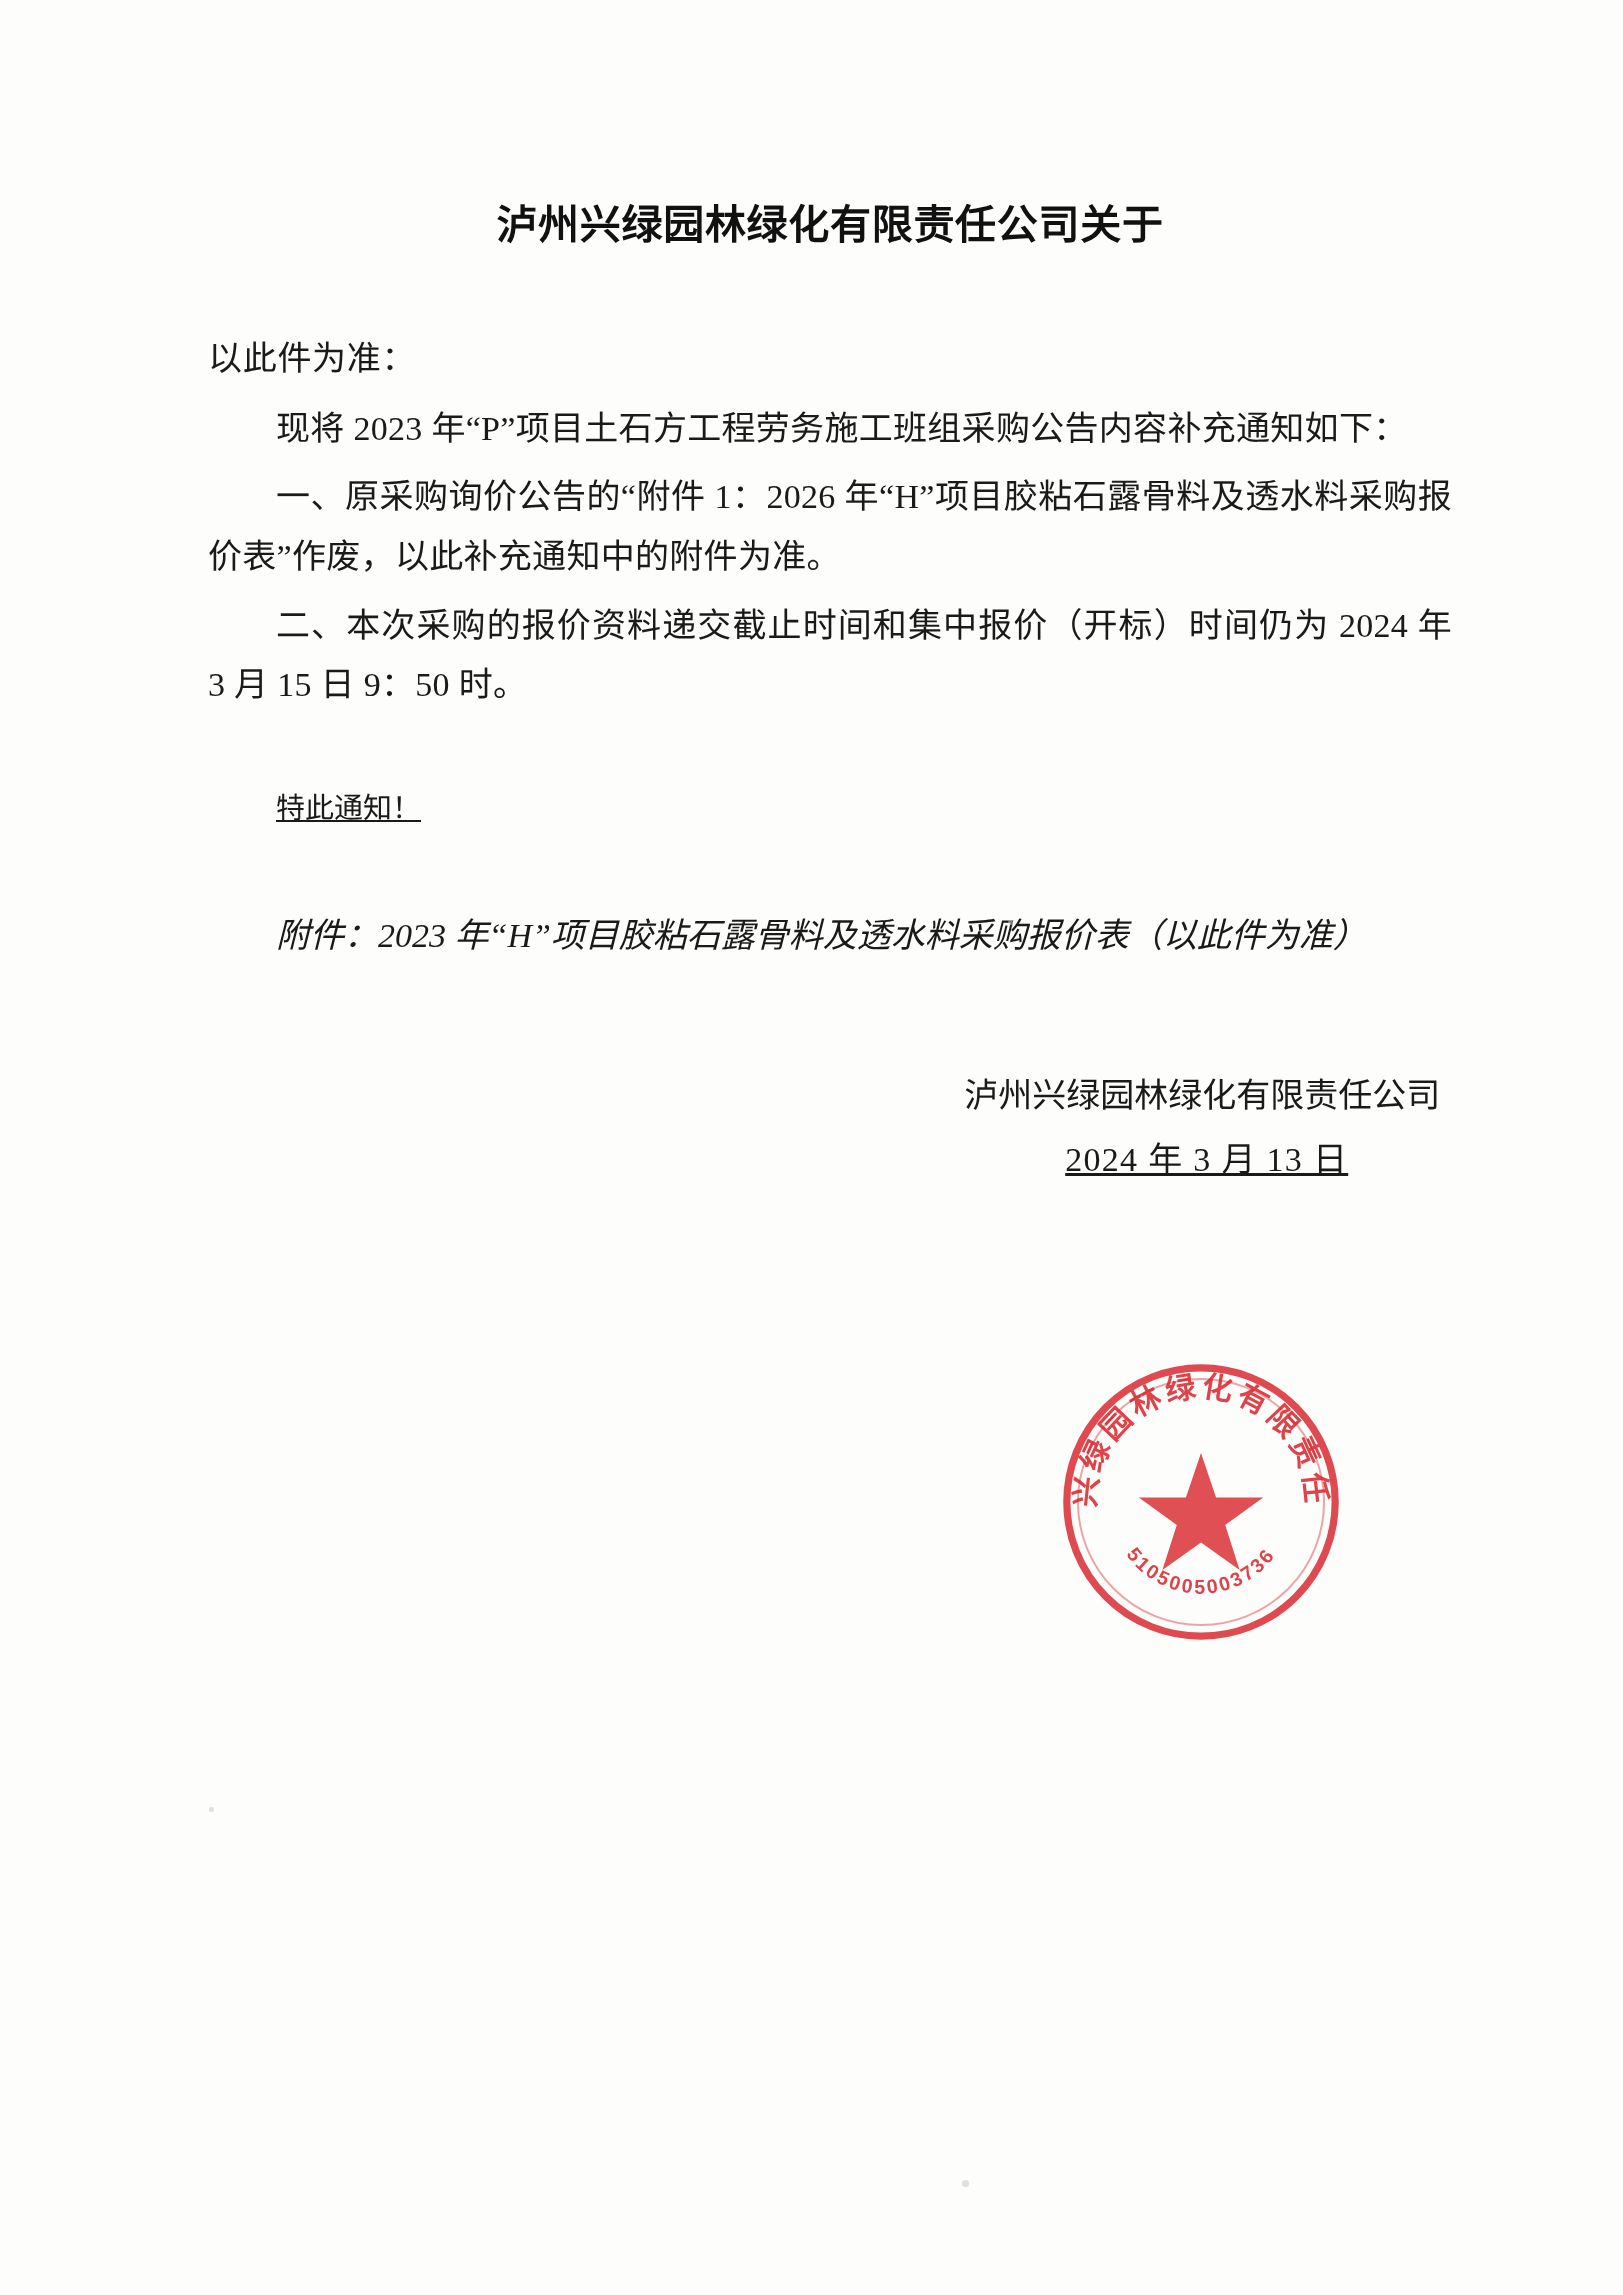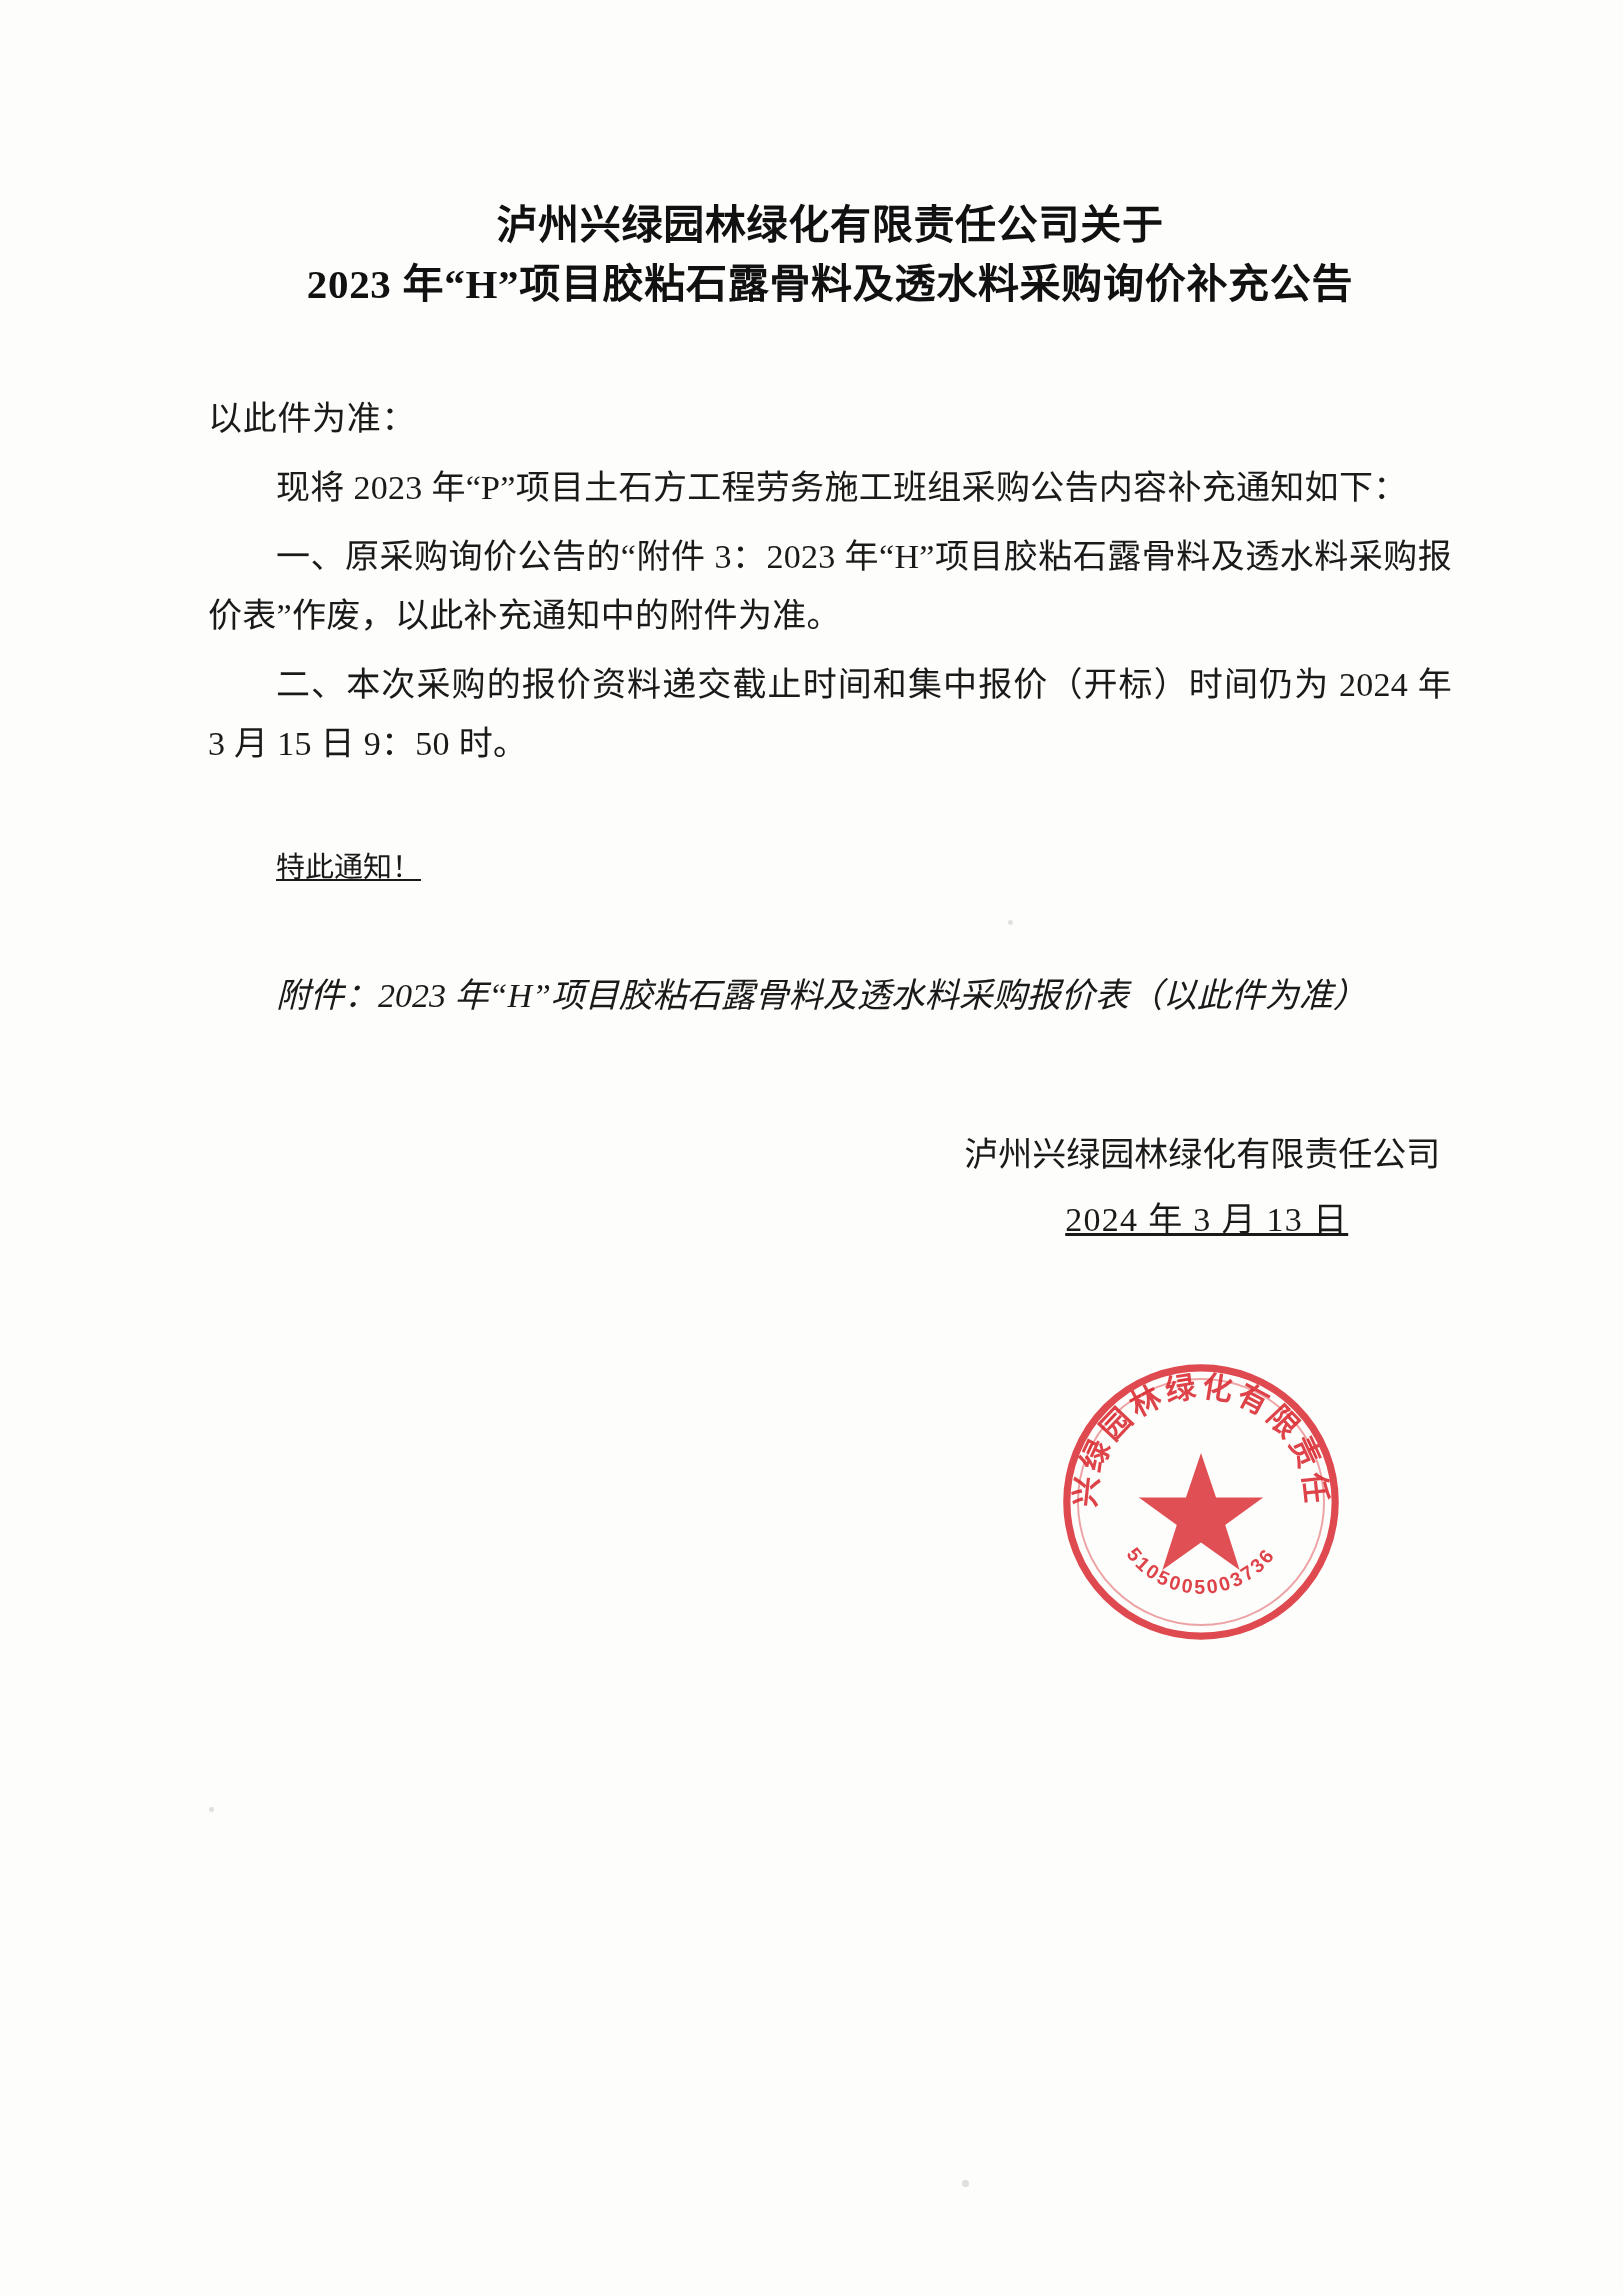--- a/index.html
+++ b/index.html
@@ -117,27 +117,26 @@
 </style>
 </head>
 <body>
 
 <div class="page">
 
   <div class="content">
 
     <div class="doc-title">
       <span class="line1">泸州兴绿园林绿化有限责任公司关于</span>
-      <span class="line2">2023 年“H”项目胶粘石露骨料及透水料采购询价补充公告</span>
     </div>
 
     <div class="salutation">以此件为准：</div>
 
     <p class="para">现将 2023 年“P”项目土石方工程劳务施工班组采购公告内容补充通知如下：</p>
-    <p class="para tight">一、原采购询价公告的“附件 3：2023 年“H”项目胶粘石露骨料及透水料采购报价表”作废，以此补充通知中的附件为准。</p>
+    <p class="para tight">一、原采购询价公告的“附件 1：2026 年“H”项目胶粘石露骨料及透水料采购报价表”作废，以此补充通知中的附件为准。</p>
     <p class="para tight">二、本次采购的报价资料递交截止时间和集中报价（开标）时间仍为 2024 年 3 月 15 日 9：50 时。</p>
 
     <p class="notice">特此通知！</p>
 
     <p class="attach">附件：2023 年“H”项目胶粘石露骨料及透水料采购报价表（以此件为准）</p>
 
     <div class="signature">
       <span class="sig-name">泸州兴绿园林绿化有限责任公司</span>
       <span class="sig-date">2024 年 3 月 13 日</span>
     </div>

